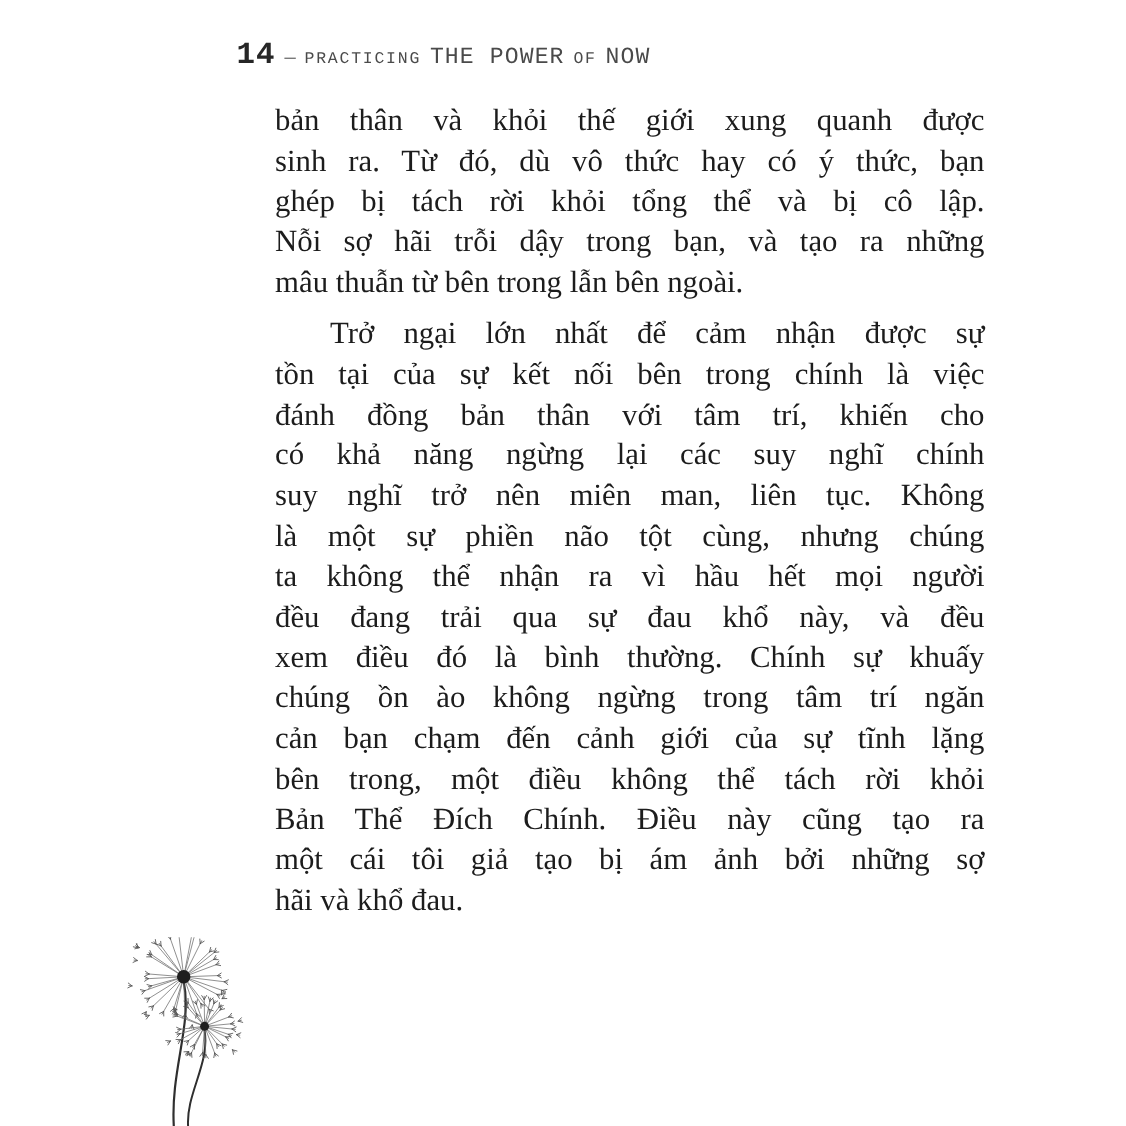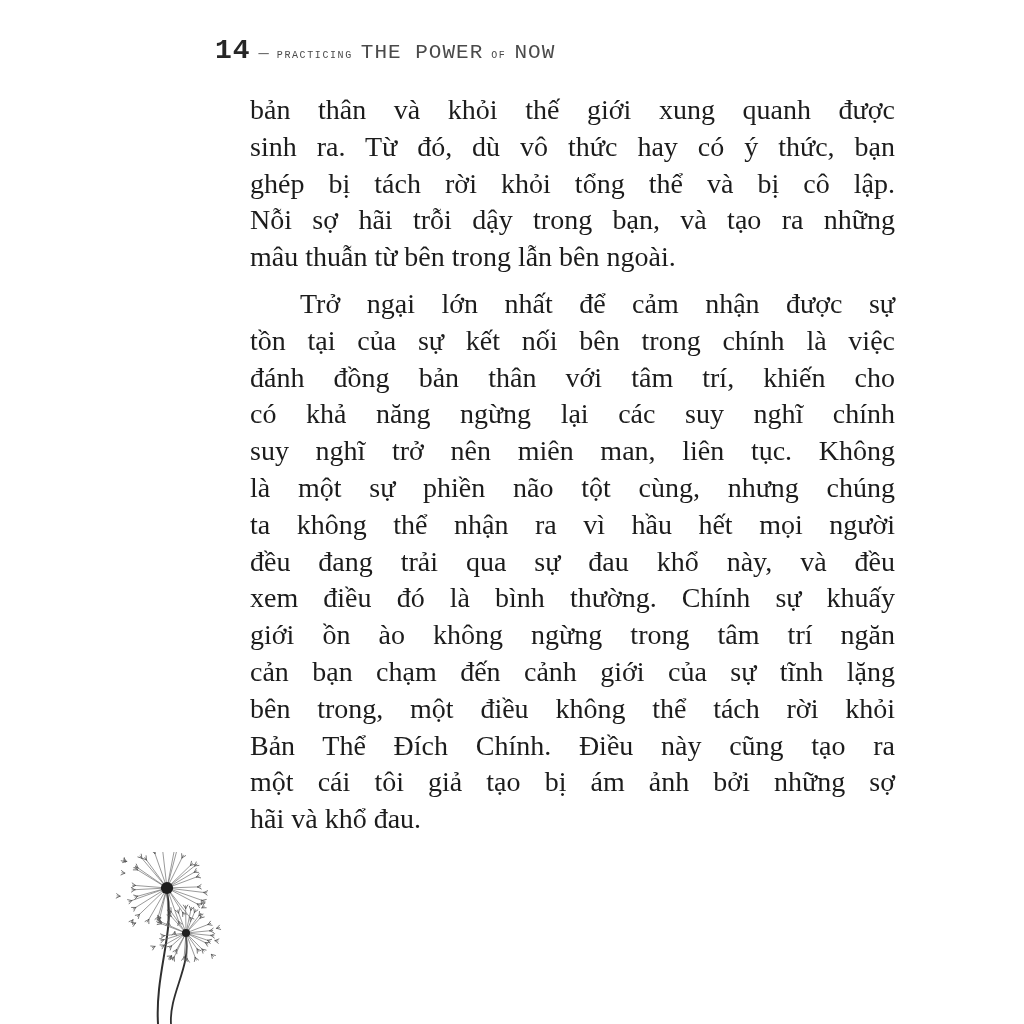--- a/index.html
+++ b/index.html
@@ -12,21 +12,21 @@
   .header{
     position:absolute;left:215px;top:7px;
     display:flex;align-items:baseline;gap:8px;
     font-family:Liberation Mono, monospace;
     color:var(--header-text,#4a4a4a);
     white-space:nowrap;
     margin-top:28px;
   }
   .hnum{font-size:28px;font-weight:600;color:var(--header-number,#262626);letter-spacing:1px;}
   .hdash{font-size:17px;color:#6a6a6a;}
-  .hsmall{font-size:10px;letter-spacing:1.6px;}
+  .hsmall{font-size:15px;letter-spacing:1.6px;}
   .hlarge{font-size:21px;letter-spacing:1px;}
   
   .body-text{
     position:absolute;left:210px;top:92px;width:645px;
     font-family:"Liberation Serif","DejaVu Serif",serif;
     font-size:28px;line-height:36.8px;
     color:var(--body-text,#1c1c1c);
     margin-left:40px;
   }
   .para{margin:0;}
@@ -68,21 +68,21 @@
     <div class="para">
       <div class="line indent">Trở ngại lớn nhất để cảm nhận được sự</div>
       <div class="line">tồn tại của sự kết nối bên trong chính là việc</div>
       <div class="line">đánh đồng bản thân với tâm trí, khiến cho</div>
       <div class="line">có khả năng ngừng lại các suy nghĩ chính</div>
       <div class="line">suy nghĩ trở nên miên man, liên tục. Không</div>
       <div class="line">là một sự phiền não tột cùng, nhưng chúng</div>
       <div class="line">ta không thể nhận ra vì hầu hết mọi người</div>
       <div class="line">đều đang trải qua sự đau khổ này, và đều</div>
       <div class="line">xem điều đó là bình thường. Chính sự khuấy</div>
-      <div class="line">giới ồn ào không ngừng trong tâm trí ngăn</div>
+      <div class="line">chúng ồn ào không ngừng trong tâm trí ngăn</div>
       <div class="line">cản bạn chạm đến cảnh giới của sự tĩnh lặng</div>
       <div class="line">bên trong, một điều không thể tách rời khỏi</div>
       <div class="line">Bản Thể Đích Chính. Điều này cũng tạo ra</div>
       <div class="line">một cái tôi giả tạo bị ám ảnh bởi những sợ</div>
       <div class="line last">hãi và khổ đau.</div>
     </div>
   </div>
 
   <svg class="dandelion" id="dandelion" viewBox="0 0 195 172" xmlns="http://www.w3.org/2000/svg">
       <path d="M72,40 C80,80 60,120 63,172" fill="none" stroke="#2f2f2f" stroke-width="2" stroke-linecap="round"></path>

